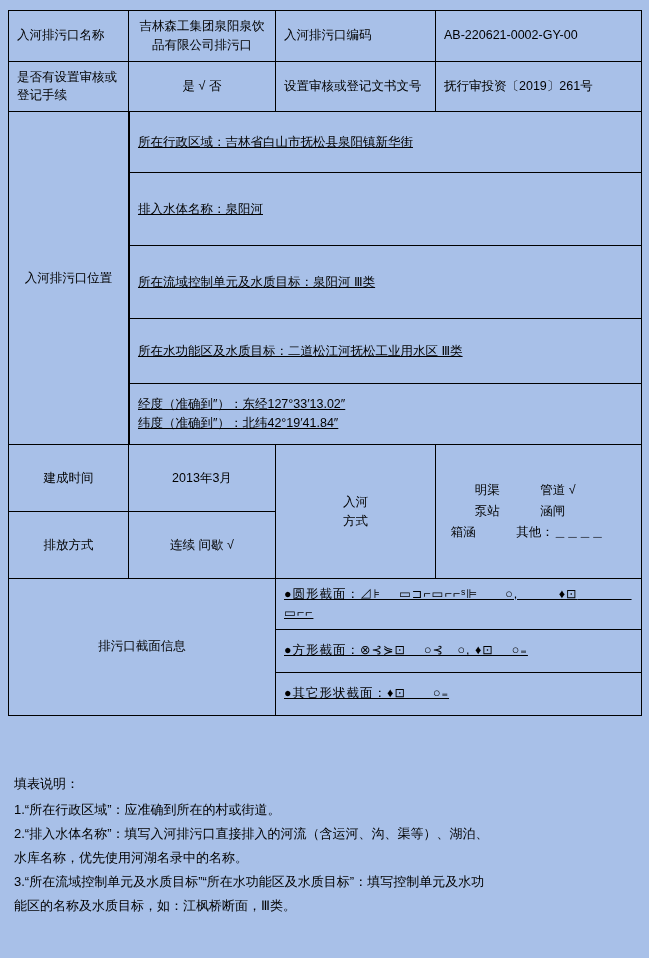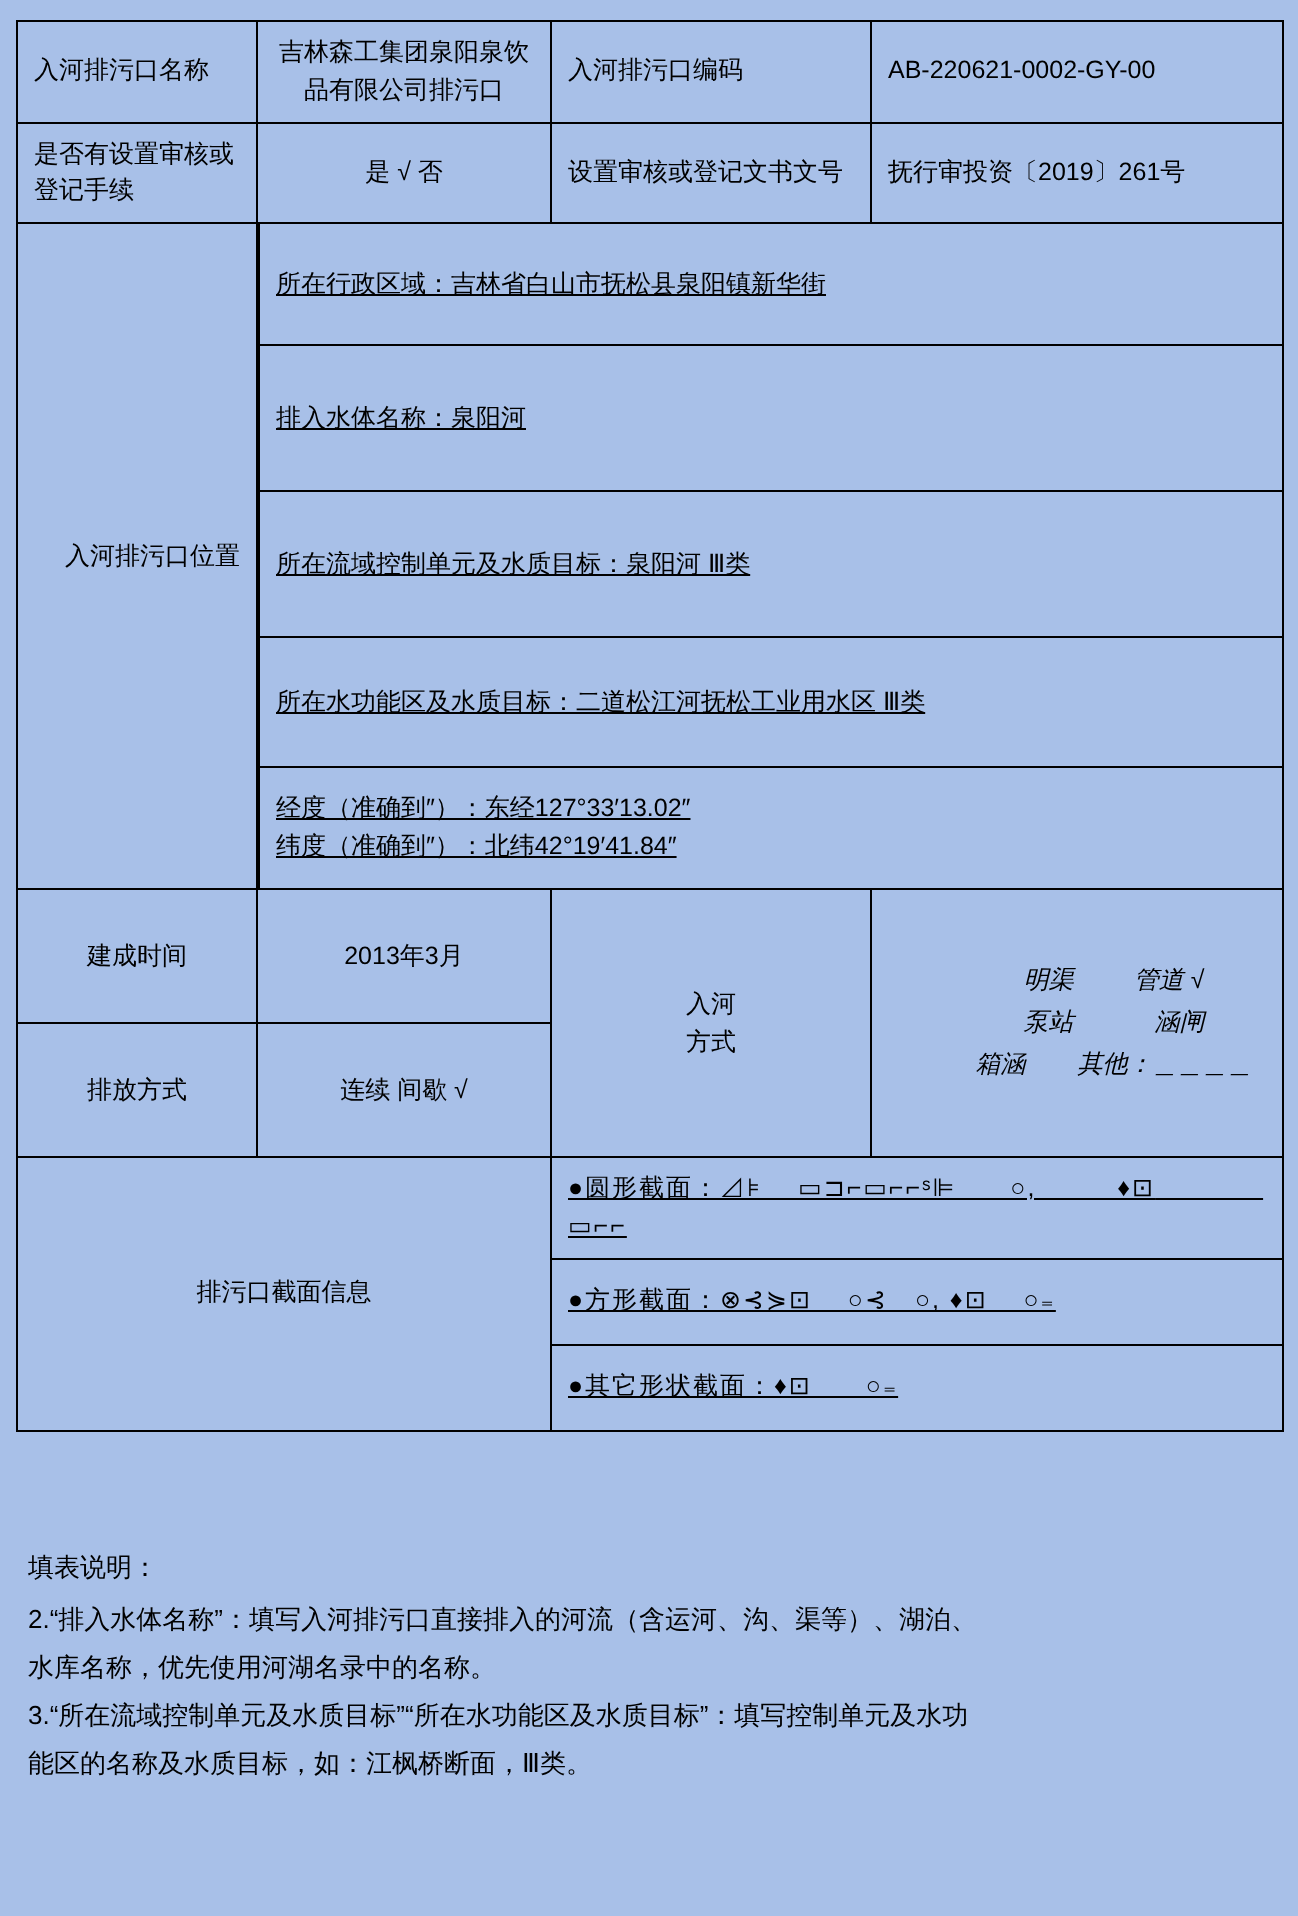--- a/index.html
+++ b/index.html
@@ -34,21 +34,21 @@
     font-size: 12.5px;
     line-height: 1.5;
   }
   .c-label {
     text-align: left;
   }
   .c-center {
     text-align: center;
   }
   .vert-label {
-    text-align: right;
+    text-align: center;
     vertical-align: middle;
   }
   .sub-table {
     width: 100%;
     border-collapse: collapse;
     table-layout: fixed;
     text-decoration: underline;
   }
   .sub-table td {
     border: 1px solid #000;
@@ -64,22 +64,21 @@
     text-align: center;
     line-height: 1.7;
   }
   .mode-row {
     display: block;
     white-space: nowrap;
   }
   .mode-item {
     display: inline-block;
     min-width: 62px;
-    text-align: right;
-    font-style: italic;
+    text-align: left;
   }
   .coord-line {
     display: block;
     white-space: nowrap;
   }
   .glyphrun {
     letter-spacing: 1px;
   }
   .notes {
     margin-top: 56px;
@@ -197,18 +196,19 @@
           </tr>
         </tbody>
             </table>
       </td>
     </tr>
   </tbody>
     </table>
 
   <div class="notes">
     <p class="note-title">填表说明：</p>
+    <p>1.“所在行政区域”：应准确到所在的村或街道。</p>
     <p>2.“排入水体名称”：填写入河排污口直接排入的河流（含运河、沟、渠等）、湖泊、水库名称，优先使用河湖名录中的名称。</p>
     <p>3.“所在流域控制单元及水质目标”“所在水功能区及水质目标”：填写控制单元及水功能区的名称及水质目标，如：江枫桥断面，Ⅲ类。</p>
 
   </div>
 
 </div>
 
 </body></html>

